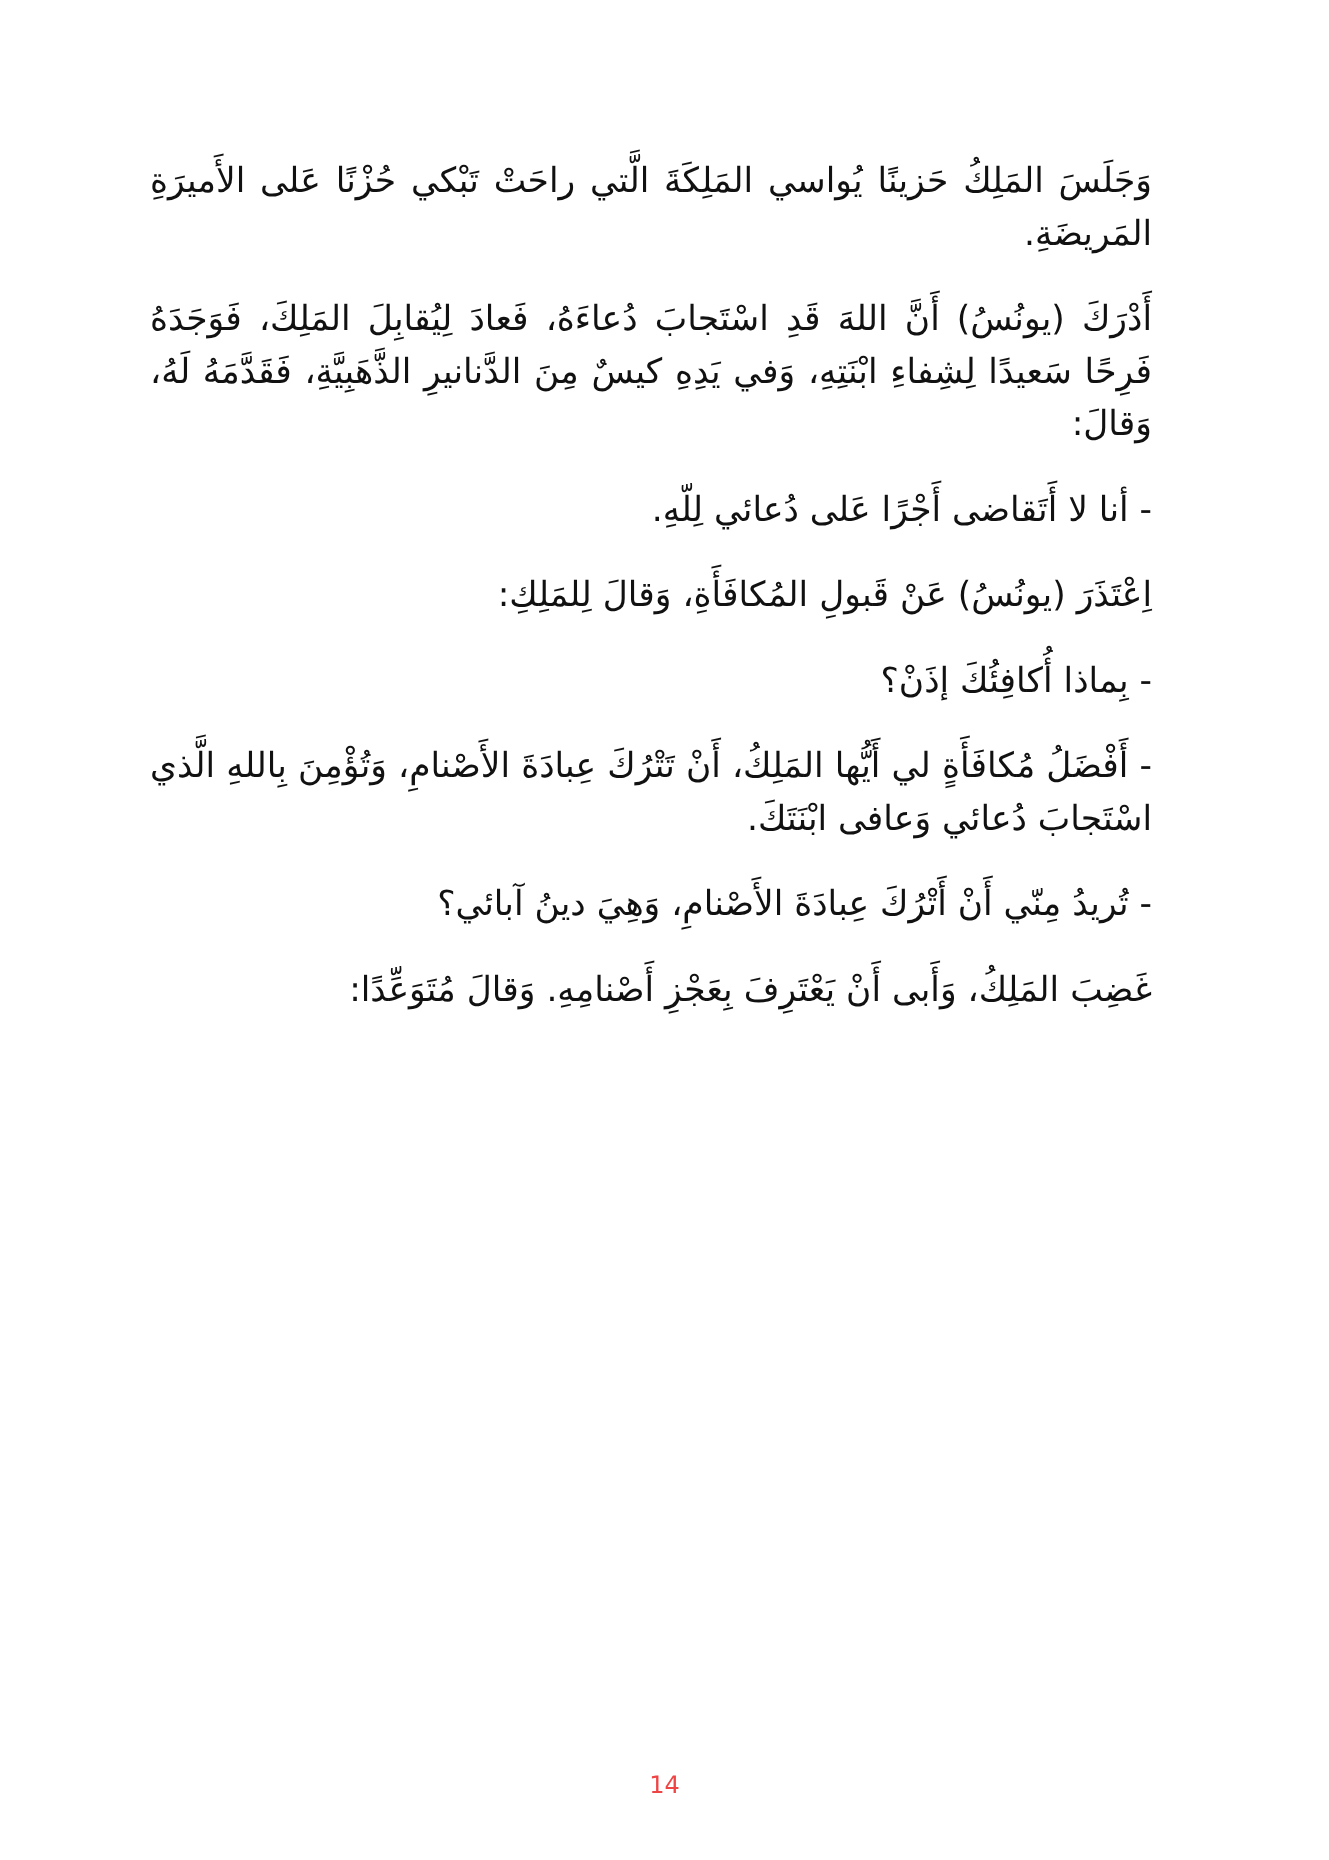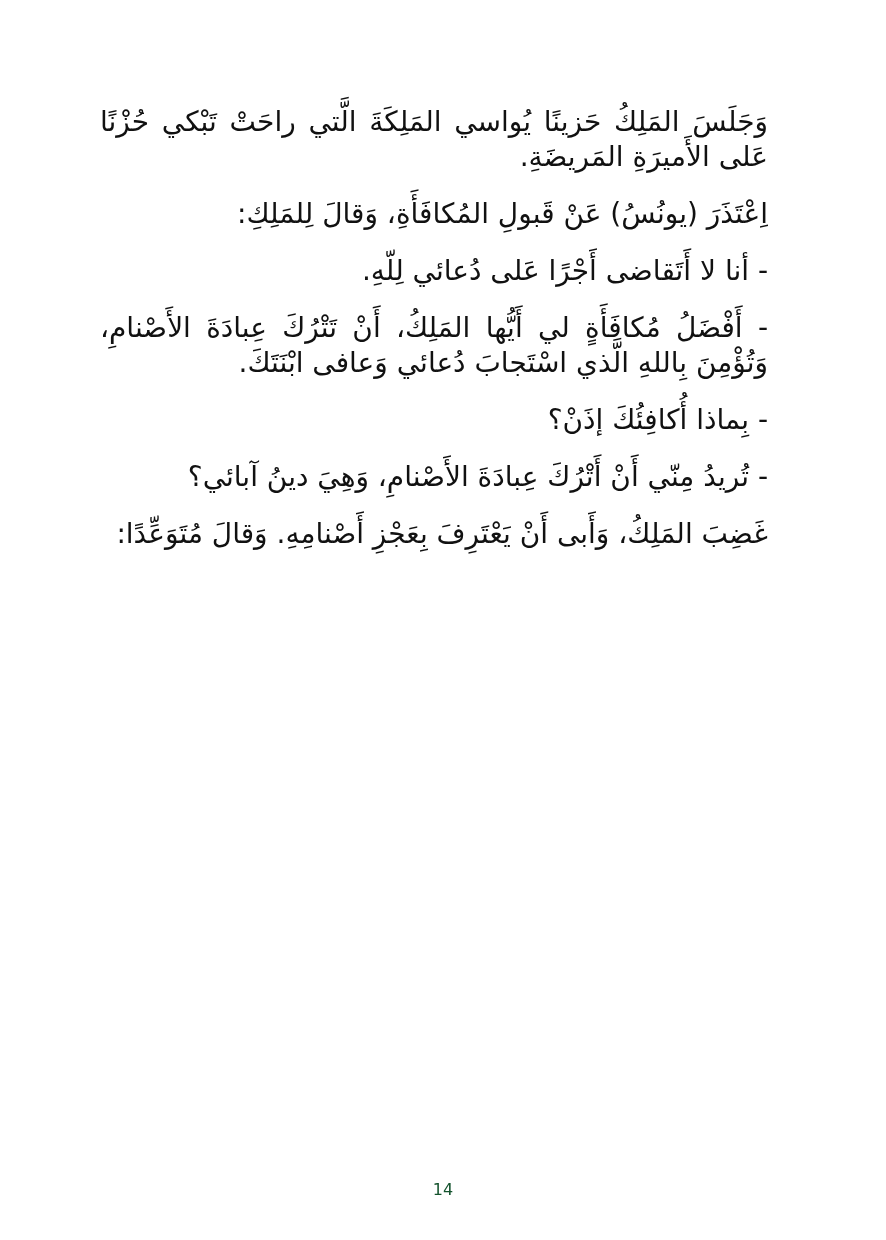--- a/index.html
+++ b/index.html
@@ -15,46 +15,47 @@
       color: #111111;
     }
     .page {
       position: absolute;
       left: 100px;
       top: 104px;
       width: 668px;
       direction: rtl;
       text-align: right;
       font-family: "DejaVu Sans", "Liberation Sans", sans-serif;
-      font-size: 28px;
+      font-size: 23px;
       line-height: 35px;
     }
     .para {
       margin: 0 0 22px 0;
       text-align: justify;
       text-align-last: right;
     }
     .page-number {
       position: absolute;
       left: 0;
       width: 886px;
       top: 1180px;
       text-align: center;
       font-family: "DejaVu Sans", "Liberation Sans", sans-serif;
       font-size: 16px;
-      color: #14532d;
+      color: #ef4444;
       direction: ltr;
     }
   </style>
 </head>
 <body>
 
 <div class="page">
   <p class="para">وَجَلَسَ المَلِكُ حَزينًا يُواسي المَلِكَةَ الَّتي راحَتْ تَبْكي حُزْنًا عَلى الأَميرَةِ المَريضَةِ.</p>
+  <p class="para">أَدْرَكَ (يونُسُ) أَنَّ اللهَ قَدِ اسْتَجابَ دُعاءَهُ، فَعادَ لِيُقابِلَ المَلِكَ، فَوَجَدَهُ فَرِحًا سَعيدًا لِشِفاءِ ابْنَتِهِ، وَفي يَدِهِ كيسٌ مِنَ الدَّنانيرِ الذَّهَبِيَّةِ، فَقَدَّمَهُ لَهُ، وَقالَ:</p>
+  <p class="para">- أنا لا أَتَقاضى أَجْرًا عَلى دُعائي لِلّهِ.</p>
   <p class="para">اِعْتَذَرَ (يونُسُ) عَنْ قَبولِ المُكافَأَةِ، وَقالَ لِلمَلِكِ:</p>
-  <p class="para">- أنا لا أَتَقاضى أَجْرًا عَلى دُعائي لِلّهِ.</p>
+  <p class="para">- بِماذا أُكافِئُكَ إذَنْ؟</p>
   <p class="para">- أَفْضَلُ مُكافَأَةٍ لي أَيُّها المَلِكُ، أَنْ تَتْرُكَ عِبادَةَ الأَصْنامِ، وَتُؤْمِنَ بِاللهِ الَّذي اسْتَجابَ دُعائي وَعافى ابْنَتَكَ.</p>
-  <p class="para">- بِماذا أُكافِئُكَ إذَنْ؟</p>
   <p class="para">- تُريدُ مِنّي أَنْ أَتْرُكَ عِبادَةَ الأَصْنامِ، وَهِيَ دينُ آبائي؟</p>
   <p class="para">غَضِبَ المَلِكُ، وَأَبى أَنْ يَعْتَرِفَ بِعَجْزِ أَصْنامِهِ. وَقالَ مُتَوَعِّدًا:</p>
 </div>
 
 <div class="page-number">14</div>
 
 </body></html>

